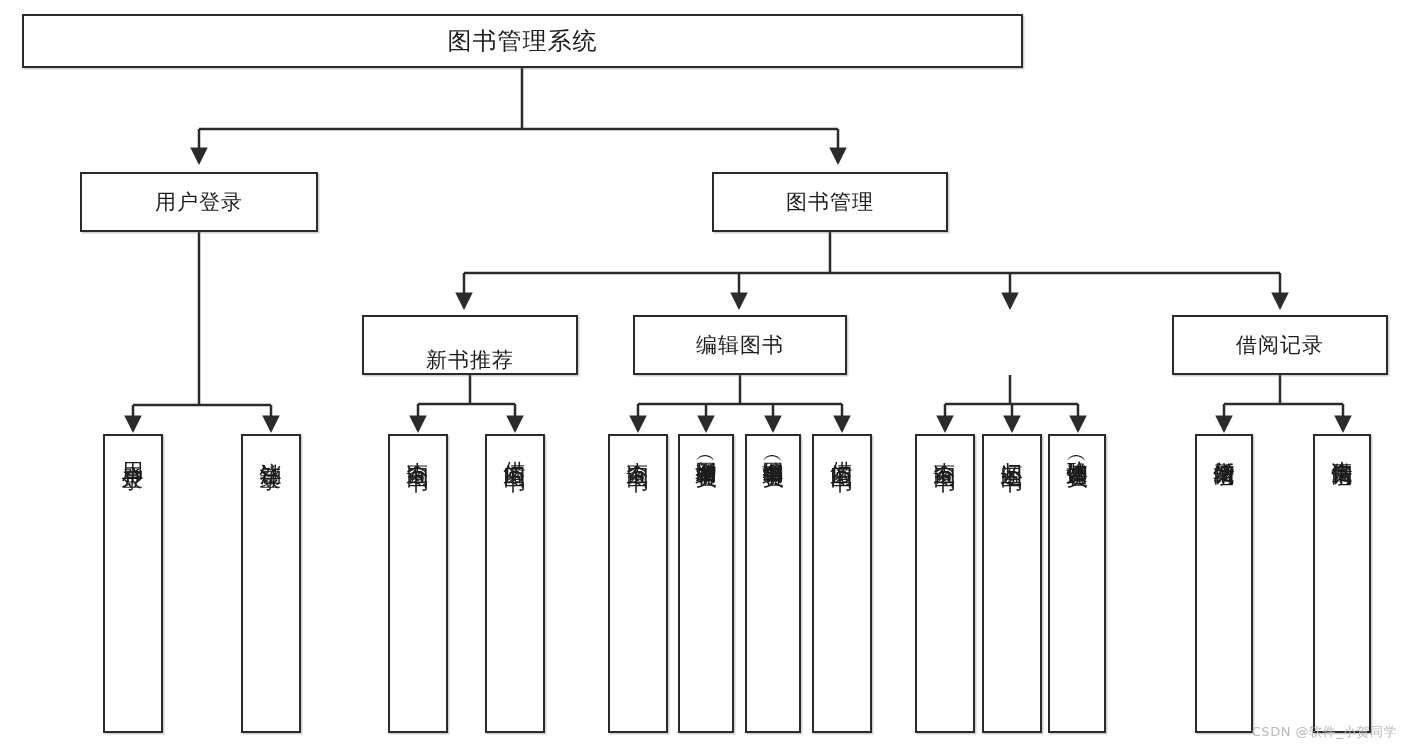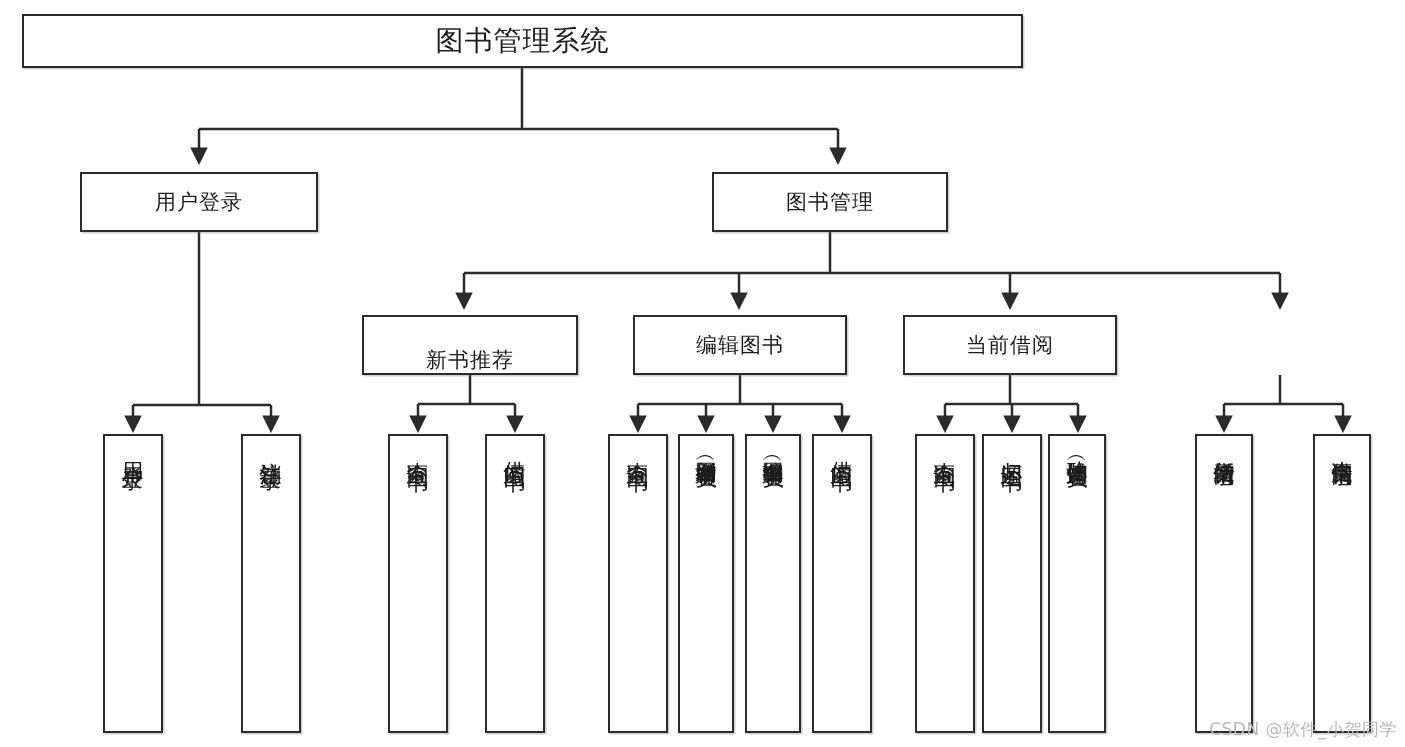--- a/index.html
+++ b/index.html
@@ -36,21 +36,21 @@
     box-shadow: 1.5px 1.5px 0 rgba(120,120,120,0.35);
   }
   .node .label {
     display: block;
     text-align: center;
     line-height: 1.18;
     letter-spacing: 1px;
     white-space: nowrap;
   }
   
-  .node.root .label { font-size: 28px; }
+  .node.root .label { font-size: 24px; }
   
   .node.branch .label { font-size: 21px; }
   
   .node.leaf {
     align-items: flex-start;
     justify-content: center;
     padding-top: 8px;
   }
   .node.leaf .label {
     writing-mode: vertical-rl;
@@ -58,21 +58,21 @@
     font-size: 22px;
     line-height: 1.05;
     letter-spacing: 3px;
     white-space: pre;
   }
   .node.leaf.tall .label { font-size: 21px; letter-spacing: 1px; }
   #watermark {
     position: absolute;
     right: 8px;
     bottom: 6px;
-    font-size: 17px;
+    font-size: 13px;
     color: #b9b9b9;
     letter-spacing: 0.5px;
     font-family: "DejaVu Sans", "Liberation Sans", sans-serif;
     white-space: nowrap;
   }
 </style>
 </head>
 <body>
 
 <div id="canvas">
@@ -137,22 +137,22 @@
   <div class="node branch" style="left:712px; top:172px; width:236px; height:60px;justify-content:center;">
     <span class="label">图书管理</span>
   </div>
 
   <div class="node branch" style="left:362px; top:315px; width:216px; height:60px;align-items:flex-end;">
     <span class="label">新书推荐</span>
   </div>
   <div class="node branch" style="left:633px; top:315px; width:214px; height:60px;">
     <span class="label">编辑图书</span>
   </div>
-  <div class="node branch" style="left:903px; top:315px; width:214px; height:60px;">
-    <span class="label">当前借阅</span>
+  <div class="node branch" style="left:1172px; top:315px; width:216px; height:60px;">
+    <span class="label">借阅记录</span>
   </div>
 
   <div class="node leaf" style="left:103px; top:434px; width:60px; height:299px;">
     <span class="label">用户登录</span>
   </div>
   <div class="node leaf" style="left:241px; top:434px; width:60px; height:299px;">
     <span class="label">注销登录</span>
   </div>
 
   <div class="node leaf" style="left:388px; top:434px; width:60px; height:299px;">

